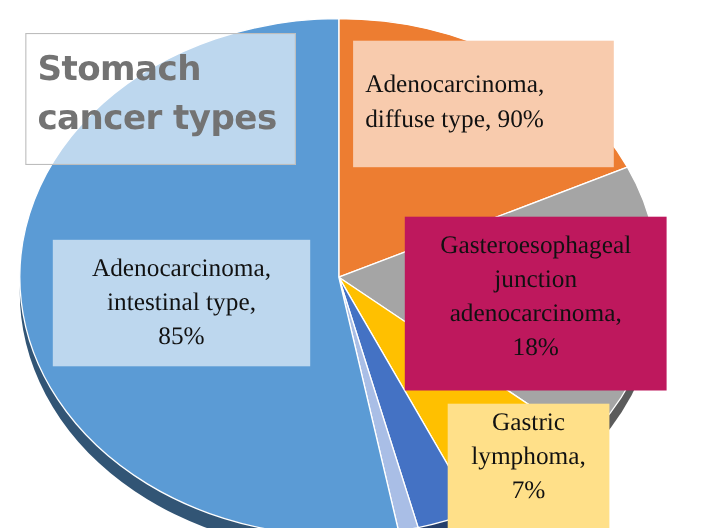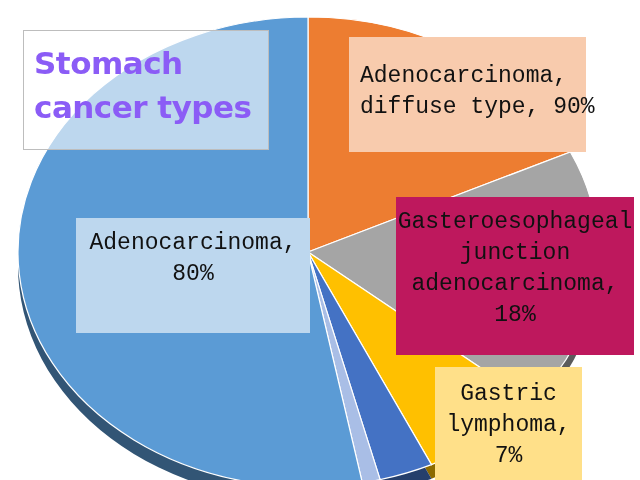--- a/index.html
+++ b/index.html
@@ -1,24 +1,24 @@
 <!DOCTYPE html>
 <html><head>
 <meta charset="utf-8">
 <style>
   html, body { margin:0; padding:0; }
   body { width:640px; height:480px; overflow:hidden; background:#ffffff; position:relative;
          font-family:"Liberation Sans", "DejaVu Sans", sans-serif; }
   #chart { position:absolute; left:0; top:0; }
   .label-box { position:absolute; color:#111; text-align:center; font-size:23px; line-height:31px;
-               font-family:Liberation Mono, monospace; box-sizing:border-box;margin-left:28px; }
+               font-family:Liberation Serif, serif; box-sizing:border-box; }
   .title-box { position:absolute; left:23px; top:30px; width:246px; height:120px;
                background:rgba(255,255,255,0.6); border:1px solid #bdbdbd; box-sizing:border-box;
                padding:10px 0 0 10px; }
-  .title-line { font-family:"DejaVu Sans", sans-serif; font-weight:bold; font-size:31px; line-height:44px; color:#8b5cf6; display:block; letter-spacing:-0.5px; }
+  .title-line { font-family:"DejaVu Sans", sans-serif; font-weight:bold; font-size:31px; line-height:44px; color:#737373; display:block; letter-spacing:-0.5px; }
   .lbl-line { display:block; white-space:nowrap; }
 </style>
 </head>
 <body>
 
 <svg id="chart" width="640" height="480">
     <path d="M308,266 L308,31 A290,235 0 0 1 570.3998452151457,165.94186648220793 Z" fill="#82451b"></path>
     <path d="M308,266 L570.3998452151457,165.94186648220793 A290,235 0 0 1 531.4488404049789,415.7946375909421 Z" fill="#5b5b5b"></path>
     <path d="M308,266 L531.4488404049789,415.7946375909421 A290,235 0 0 1 431.47599455387103,478.6343573295146 Z" fill="#8c6a00"></path>
     <path d="M308,266 L431.47599455387103,478.6343573295146 A290,235 0 0 1 380.1200672778079,493.6170428652283 Z" fill="#253f6c"></path>
@@ -42,22 +42,23 @@
   <span class="lbl-line">diffuse type, 90%</span>
 </div>
 
 <div class="label-box" style="left:368px; top:197px; width:238px; height:158px; background:#be185d; padding-top:10px;">
   <span class="lbl-line">Gasteroesophageal</span>
   <span class="lbl-line">junction</span>
   <span class="lbl-line">adenocarcinoma,</span>
   <span class="lbl-line">18%</span>
 </div>
 
-<div class="label-box" style="left:407px; top:367px; width:147px; height:113px; background:#FFE089; padding-top:12px;">
+<div class="label-box" style="left:407px; top:367px; width:147px; height:113px; background:#FFE089; padding-top:1px;">
   <span class="lbl-line">Gastric</span>
   <span class="lbl-line">lymphoma,</span>
   <span class="lbl-line">7%</span>
 </div>
 
 <div class="label-box" style="left:48px; top:218px; width:234px; height:115px; background:#BDD7EE; padding-top:10px;">
   <span class="lbl-line">Adenocarcinoma,</span>
-  <span class="lbl-line">80%</span>
+  <span class="lbl-line">intestinal type,</span>
+  <span class="lbl-line">85%</span>
 </div>
 
 </body></html>

